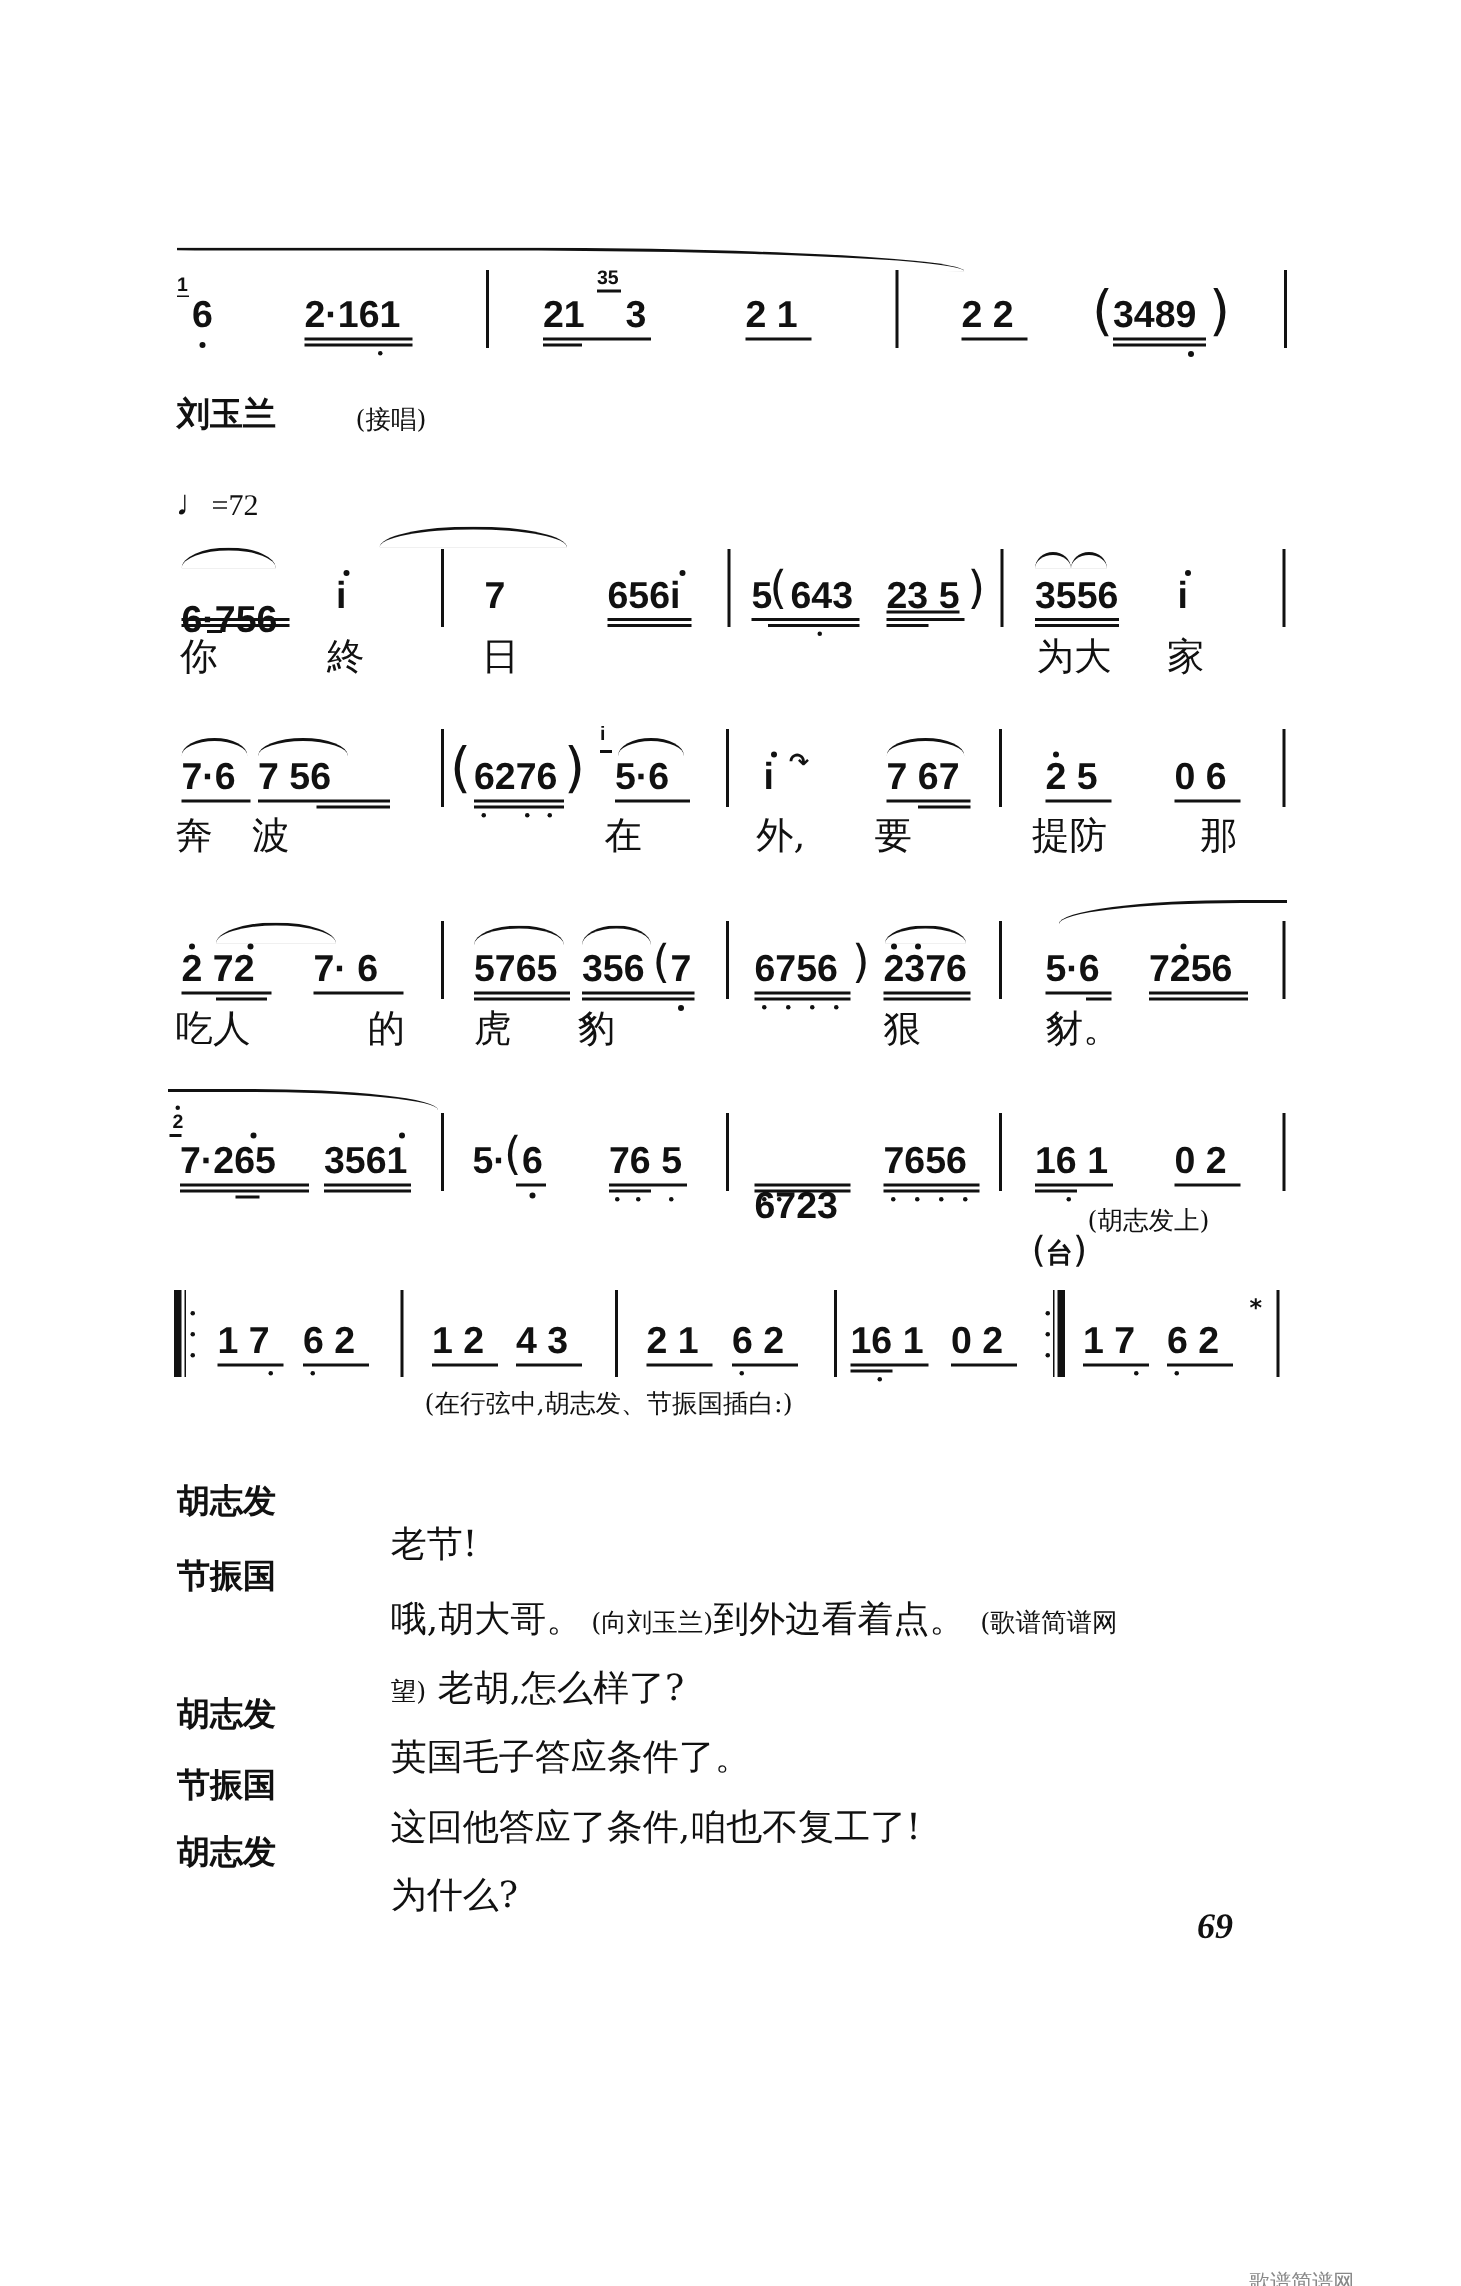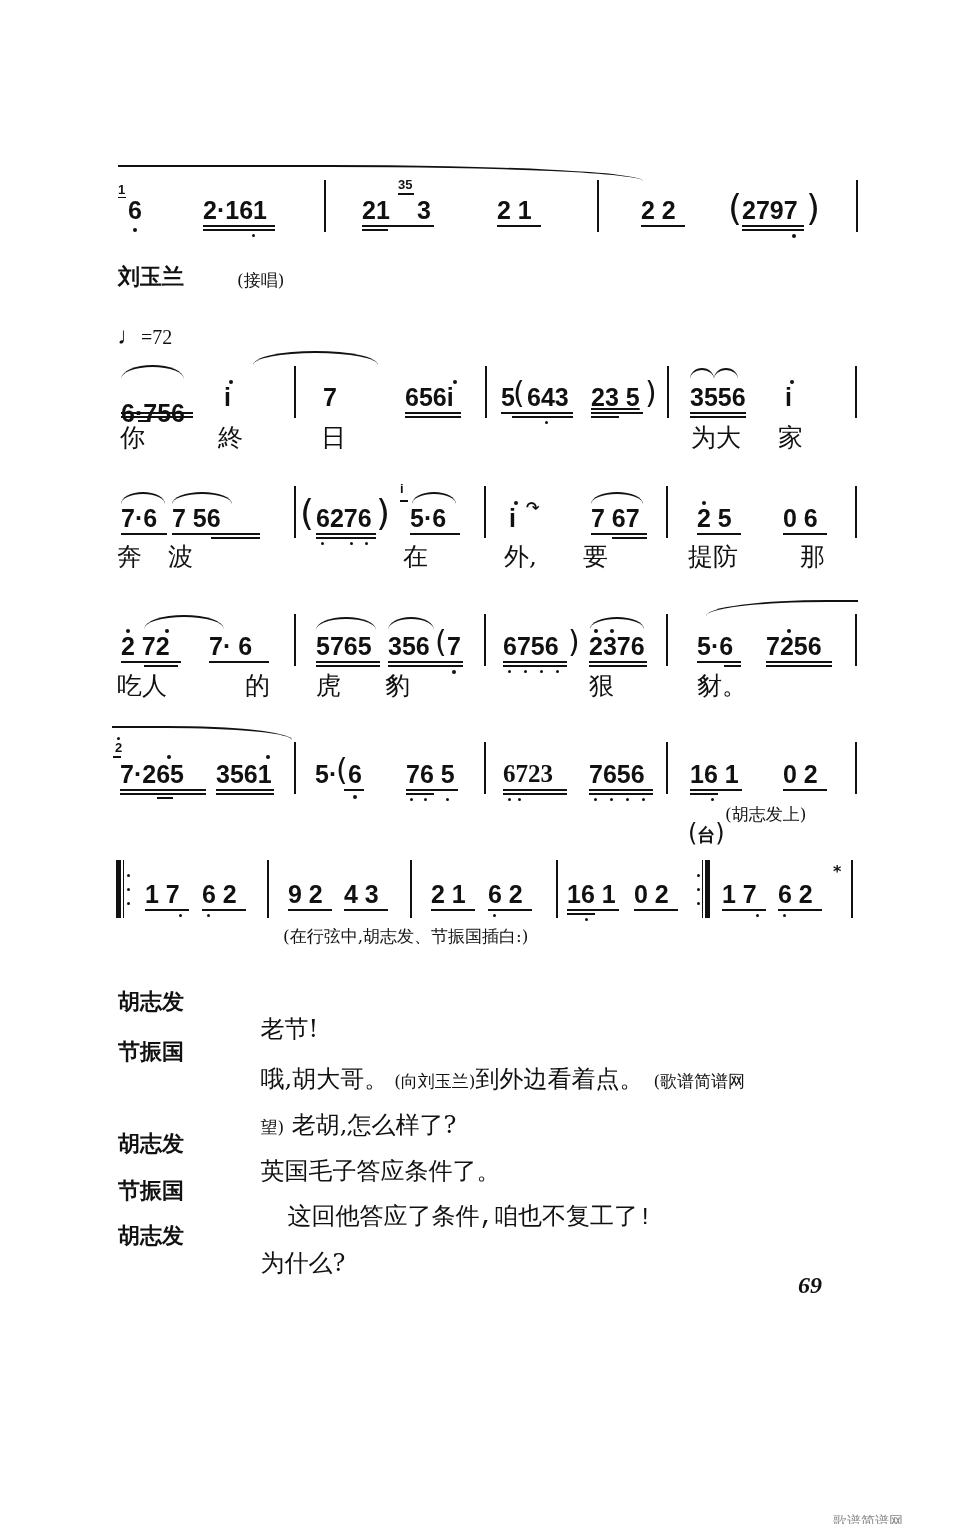--- a/index.html
+++ b/index.html
@@ -50,21 +50,21 @@
   <div class="note" style="left:417px;top:196px;">3</div>
   <div class="uline" style="left:362px;top:225px;width:72px;"></div>
   <div class="uline" style="left:362px;top:229px;width:26px;"></div>
   <div class="note" style="left:497px;top:196px;">2 1</div>
   <div class="uline" style="left:497px;top:225px;width:44px;"></div>
   <div class="bar" style="left:597px;top:180px;height:52px;"></div>
 
   <div class="note" style="left:641px;top:196px;">2 2</div>
   <div class="uline" style="left:641px;top:225px;width:44px;"></div>
   <div class="paren" style="left:728px;top:190px;">(</div>
-  <div class="note" style="left:742px;top:196px;">2797</div>
+  <div class="note" style="left:742px;top:196px;">3489</div>
   <div class="paren" style="left:806px;top:190px;">)</div>
   <div class="uline" style="left:742px;top:225px;width:62px;"></div>
   <div class="uline" style="left:742px;top:229px;width:62px;"></div>
   <div class="dot" style="left:792px;top:234px;"></div>
   <div class="bar" style="left:856px;top:180px;height:52px;"></div>
 </div>
 
 <div class="speaker" style="left:118px;top:263px;">刘玉兰</div>
 <div class="small" style="left:237px;top:270px;">(接唱)</div>
 
@@ -248,21 +248,21 @@
   <div class="uline" style="left:344px;top:789px;width:20px;"></div>
   <div class="dot" style="left:353px;top:795px;"></div>
   <div class="note" style="left:406px;top:760px;">76 5</div>
   <div class="uline" style="left:406px;top:789px;width:52px;"></div>
   <div class="uline" style="left:406px;top:793px;width:28px;"></div>
   <div class="dot" style="left:410px;top:798px;width:3px;height:3px;"></div>
   <div class="dot" style="left:424px;top:798px;width:3px;height:3px;"></div>
   <div class="dot" style="left:446px;top:798px;width:3px;height:3px;"></div>
   <div class="bar" style="left:484px;top:742px;height:52px;"></div>
 
-  <div class="note" style="left:503px;top:760px;font-family:Liberation Serif, serif;">6723</div>
+  <div class="note" style="left:503px;top:790px;">6723</div>
   <div class="uline" style="left:503px;top:789px;width:64px;"></div>
   <div class="uline" style="left:503px;top:793px;width:64px;"></div>
   <div class="dot" style="left:508px;top:798px;width:3px;height:3px;"></div>
   <div class="dot" style="left:518px;top:798px;width:3px;height:3px;"></div>
   <div class="note" style="left:589px;top:760px;">7656</div>
   <div class="uline" style="left:589px;top:789px;width:64px;"></div>
   <div class="uline" style="left:589px;top:793px;width:64px;"></div>
   <div class="dot" style="left:594px;top:798px;width:3px;height:3px;"></div>
   <div class="dot" style="left:610px;top:798px;width:3px;height:3px;"></div>
   <div class="dot" style="left:626px;top:798px;width:3px;height:3px;"></div>
@@ -291,21 +291,21 @@
   <div class="dot" style="left:127px;top:902px;width:3px;height:3px;"></div>
 
   <div class="note" style="left:145px;top:880px;">1 7</div>
   <div class="uline" style="left:145px;top:909px;width:44px;"></div>
   <div class="dot" style="left:179px;top:914px;width:3px;height:3px;"></div>
   <div class="note" style="left:202px;top:880px;">6 2</div>
   <div class="uline" style="left:202px;top:909px;width:44px;"></div>
   <div class="dot" style="left:207px;top:914px;width:3px;height:3px;"></div>
   <div class="bar" style="left:267px;top:860px;height:58px;"></div>
 
-  <div class="note" style="left:288px;top:880px;">9 2</div>
+  <div class="note" style="left:288px;top:880px;">1 2</div>
   <div class="uline" style="left:288px;top:909px;width:44px;"></div>
   <div class="note" style="left:344px;top:880px;">4 3</div>
   <div class="uline" style="left:344px;top:909px;width:44px;"></div>
   <div class="bar" style="left:410px;top:860px;height:58px;"></div>
 
   <div class="note" style="left:431px;top:880px;">2 1</div>
   <div class="uline" style="left:431px;top:909px;width:44px;"></div>
   <div class="note" style="left:488px;top:880px;">6 2</div>
   <div class="uline" style="left:488px;top:909px;width:44px;"></div>
   <div class="dot" style="left:493px;top:914px;width:3px;height:3px;"></div>
@@ -350,21 +350,21 @@
   <div class="dialog" style="left:230px;top:1083px;">
     <span class="stage">望)</span><span> 老胡,怎么样了?</span>
   </div>
 
   <div class="speaker" style="left:118px;top:1130px;">胡志发</div>
   <div class="dialog" style="left:230px;top:1129px;">
     <span>英国毛子答应条件了。</span>
   </div>
 
   <div class="speaker" style="left:118px;top:1177px;">节振国</div>
-  <div class="dialog" style="left:230px;top:1176px;font-family:Liberation Mono, monospace;">
+  <div class="dialog" style="left:230px;top:1176px;">
     <span>这回他答应了条件,咱也不复工了!</span>
   </div>
 
   <div class="speaker" style="left:118px;top:1222px;">胡志发</div>
   <div class="dialog" style="left:230px;top:1221px;">
     <span>为什么?</span>
   </div>
 </div>
 
 <div class="pagenum" style="left:798px;top:1272px;">69</div>

